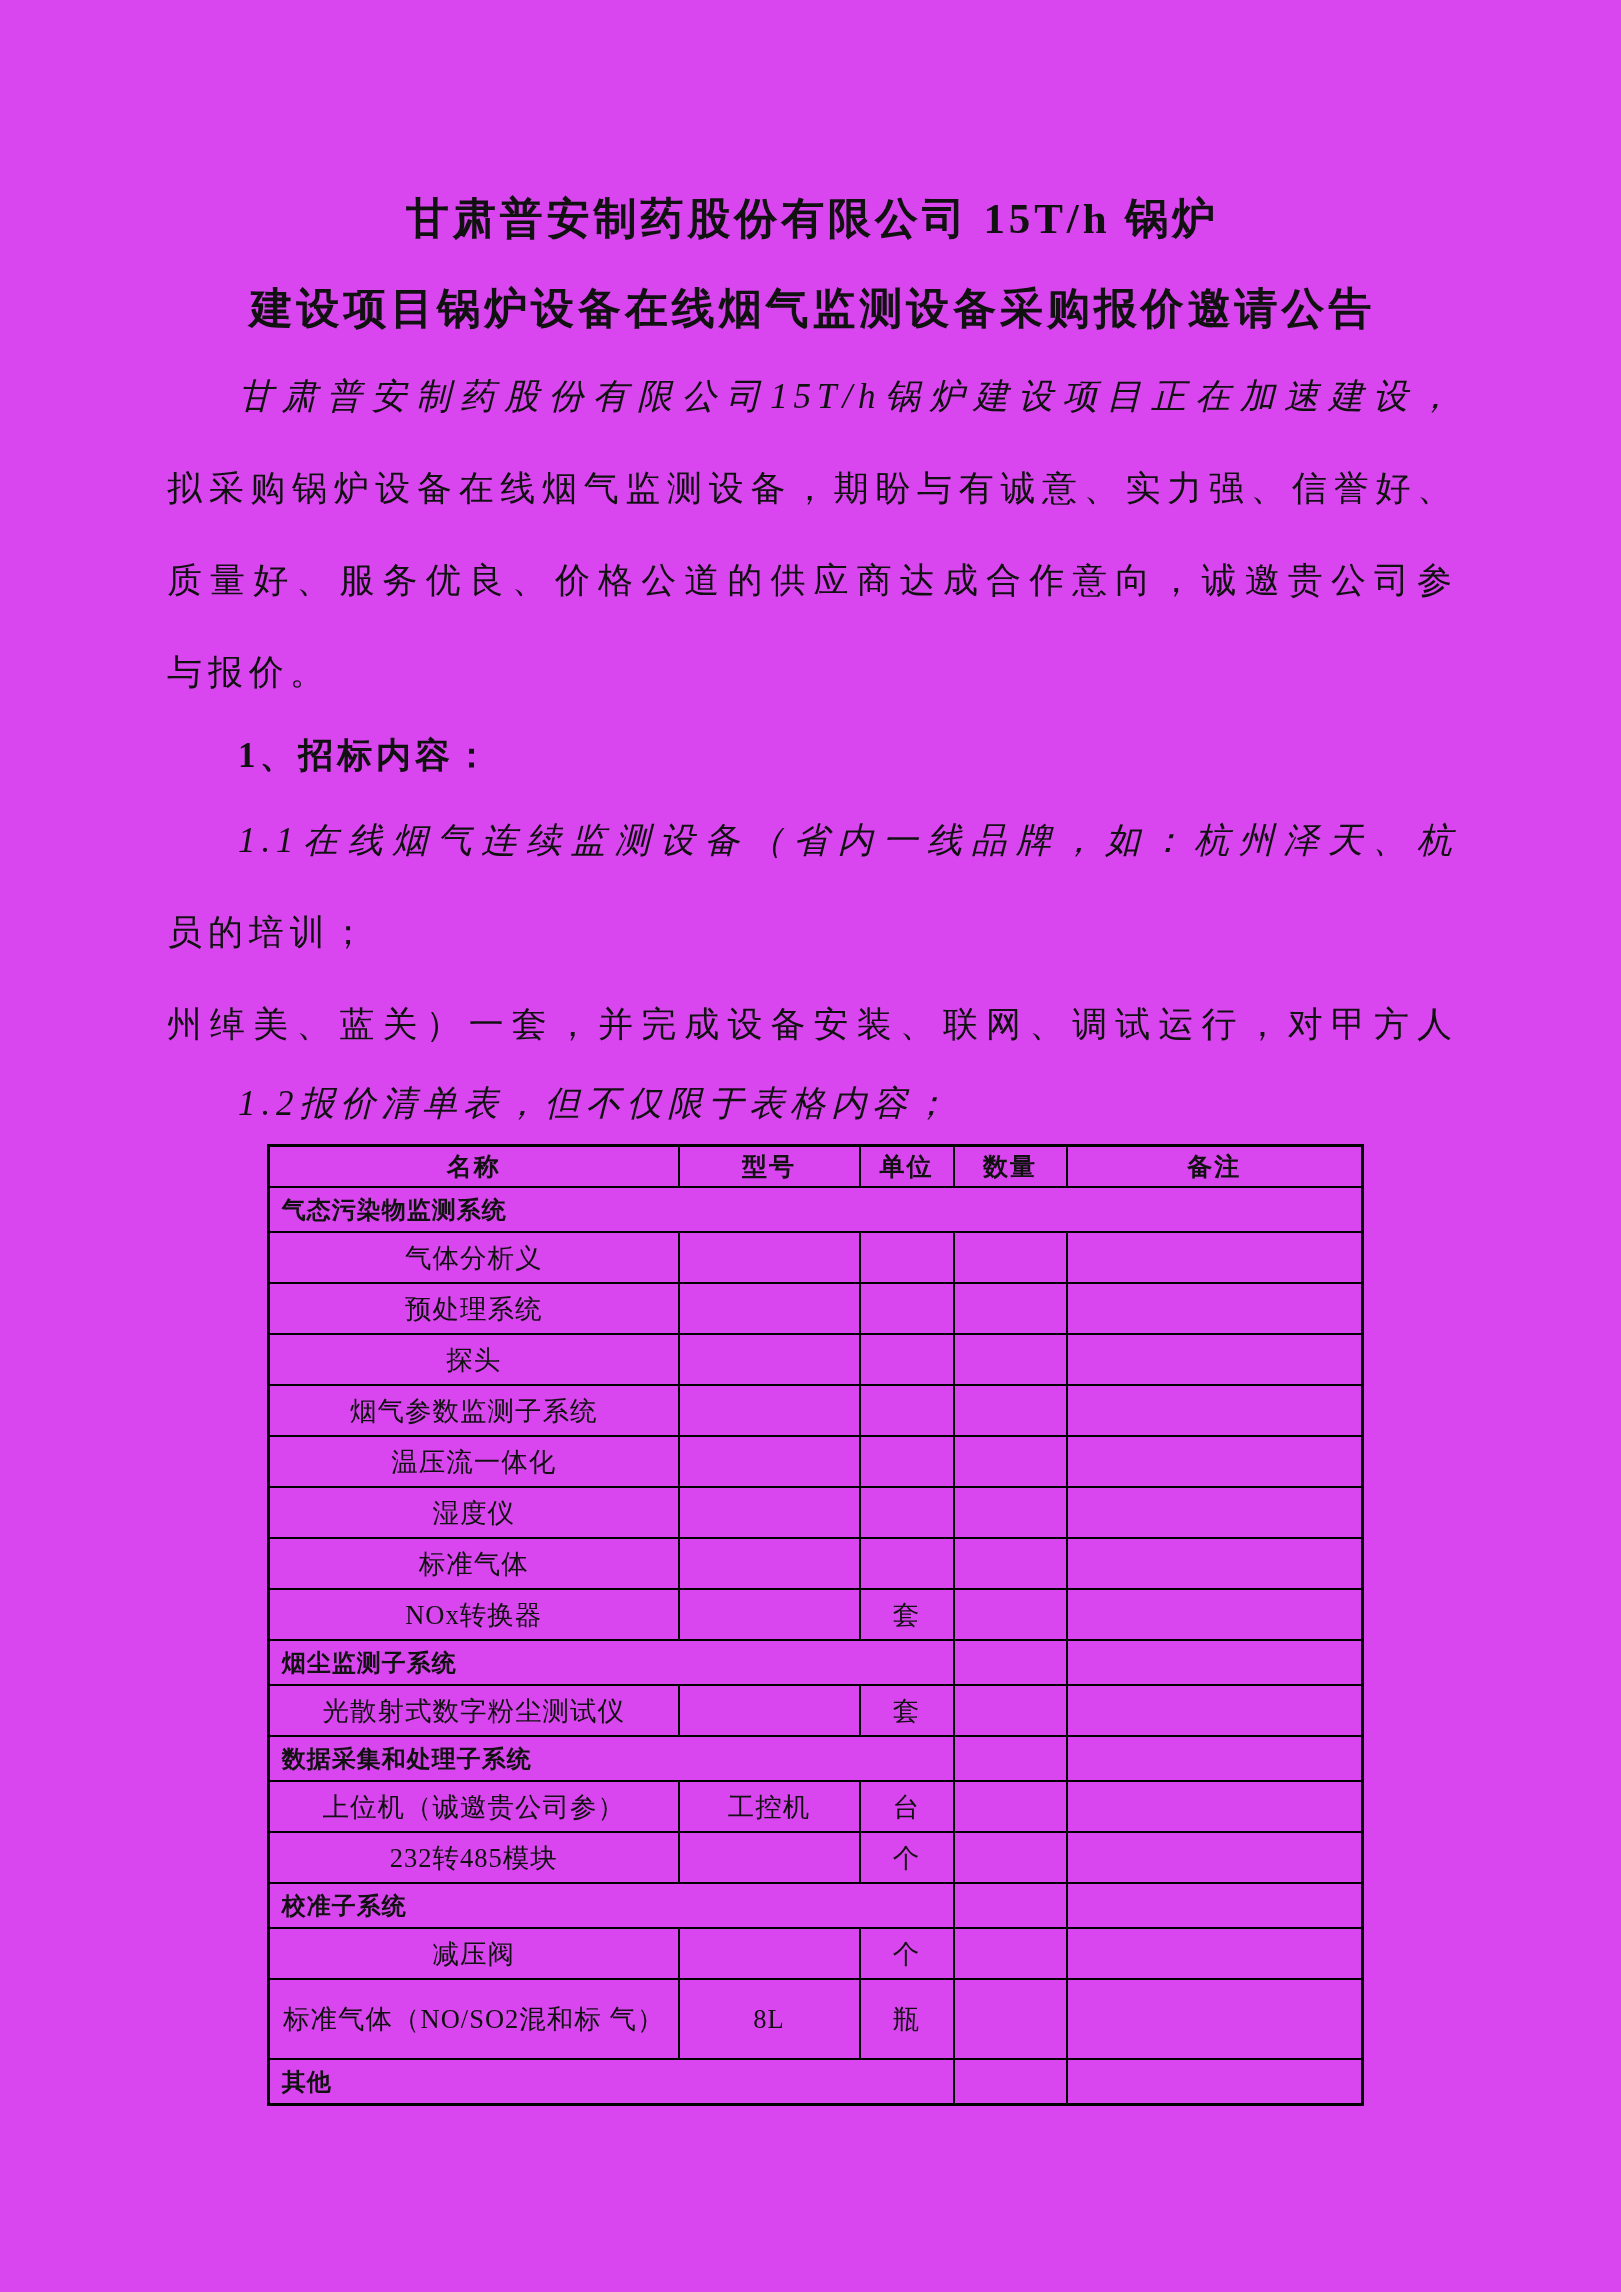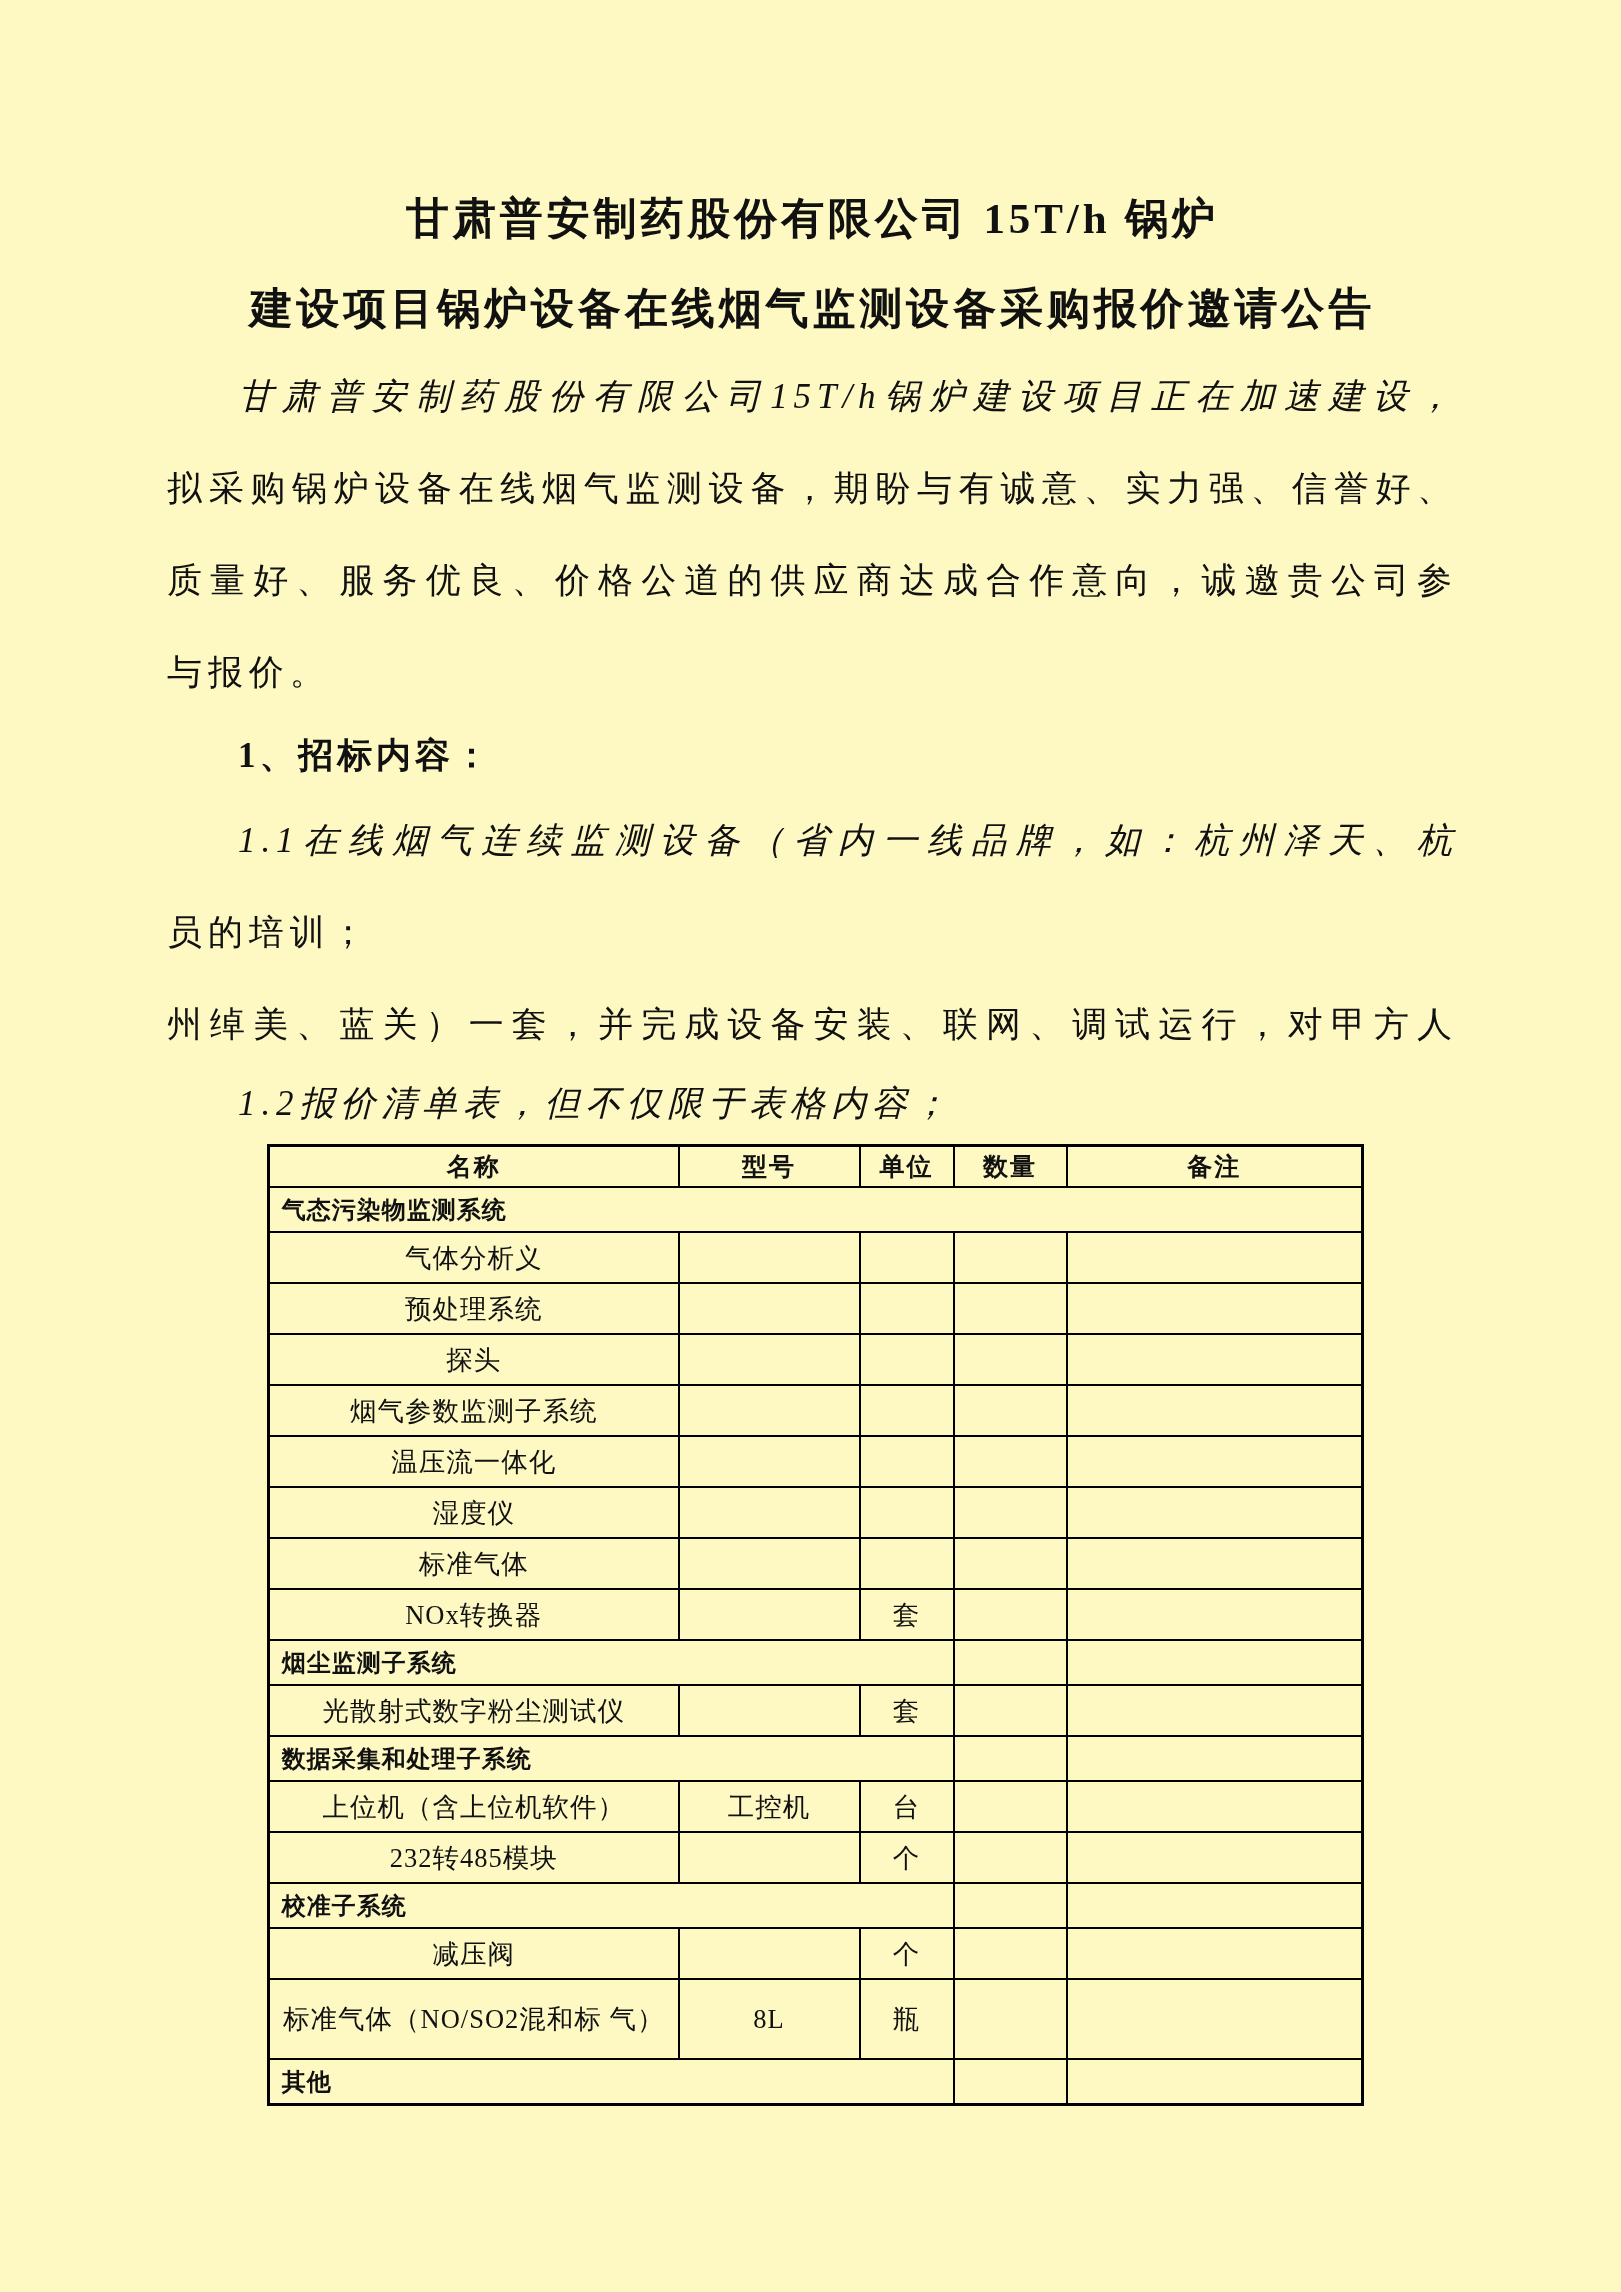--- a/index.html
+++ b/index.html
@@ -1,20 +1,20 @@
 <!DOCTYPE html>
 <html><head>
 <meta charset="utf-8">
 <style>
   html,body{margin:0;padding:0;background:#888;}
   .page{
     position:relative;
     width:1621px;height:2293px;
     margin:0 auto;
-    background:#fef9c3;
+    background:#d946ef;
     color:#111;
     font-family:"Liberation Serif","DejaVu Serif",serif;
     box-sizing:border-box;
     padding:192px 163px 0 167px;
     overflow:hidden;
   }
   .title{
     font-size:43px;
     font-weight:bold;
     line-height:53px;
@@ -192,21 +192,21 @@
           <td class="c-unit-cell">套</td>
           <td class="c-qty-cell"></td>
           <td class="c-note-cell"></td>
         </tr>
         <tr class="section-row">
           <td class="section-cell" colspan="3">数据采集和处理子系统</td>
           <td class="c-qty-cell"></td>
           <td class="c-note-cell"></td>
         </tr>
         <tr class="item-row">
-          <td class="c-name-cell">上位机（含上位机软件）</td>
+          <td class="c-name-cell">上位机（诚邀贵公司参）</td>
           <td class="c-model-cell">工控机</td>
           <td class="c-unit-cell">台</td>
           <td class="c-qty-cell"></td>
           <td class="c-note-cell"></td>
         </tr>
         <tr class="item-row">
           <td class="c-name-cell">232转485模块</td>
           <td class="c-model-cell"></td>
           <td class="c-unit-cell">个</td>
           <td class="c-qty-cell"></td>

